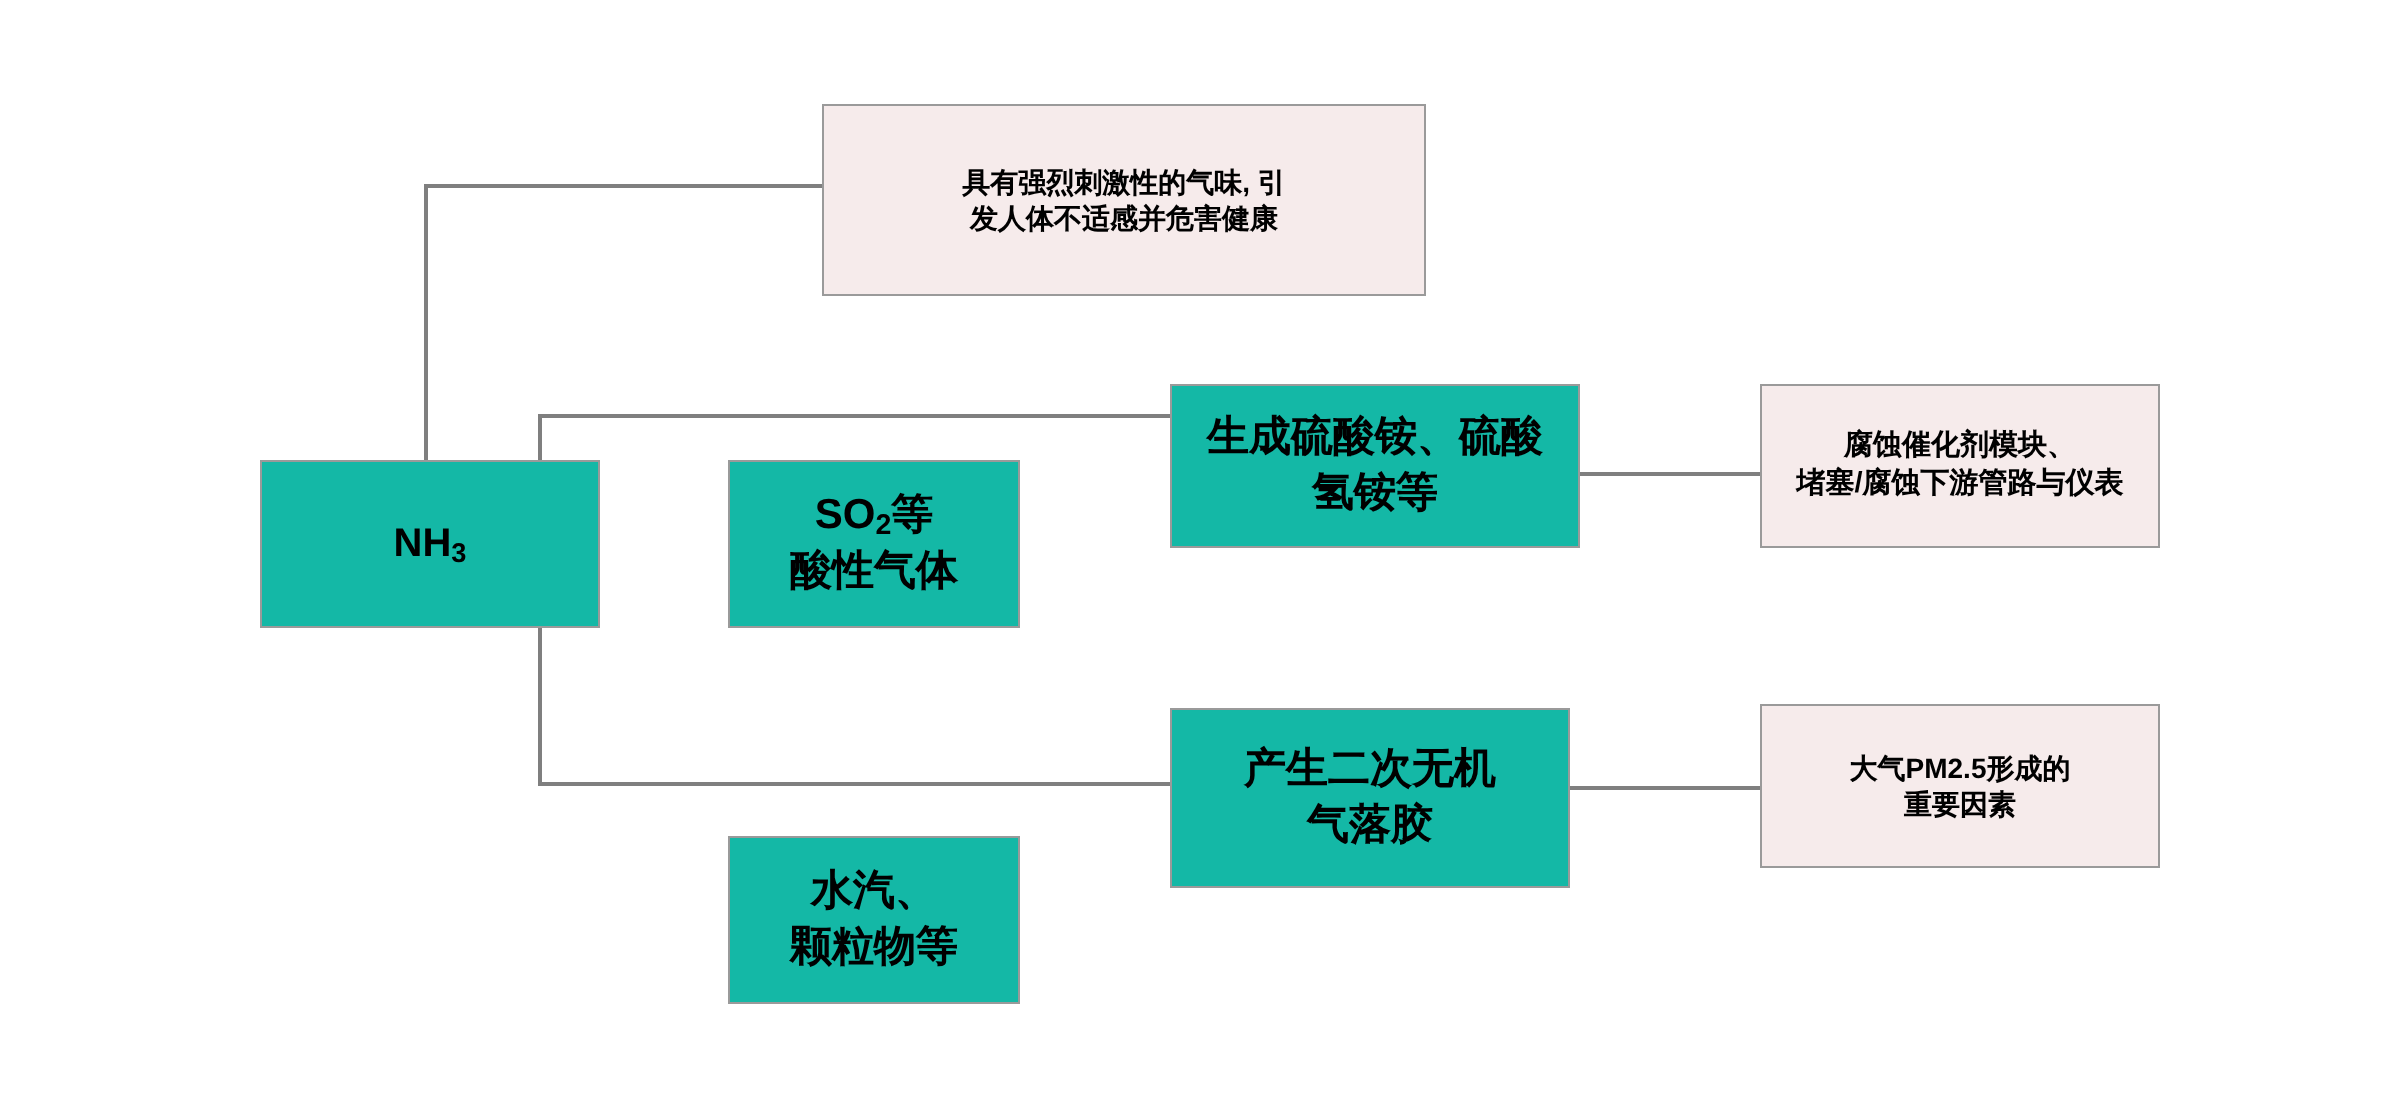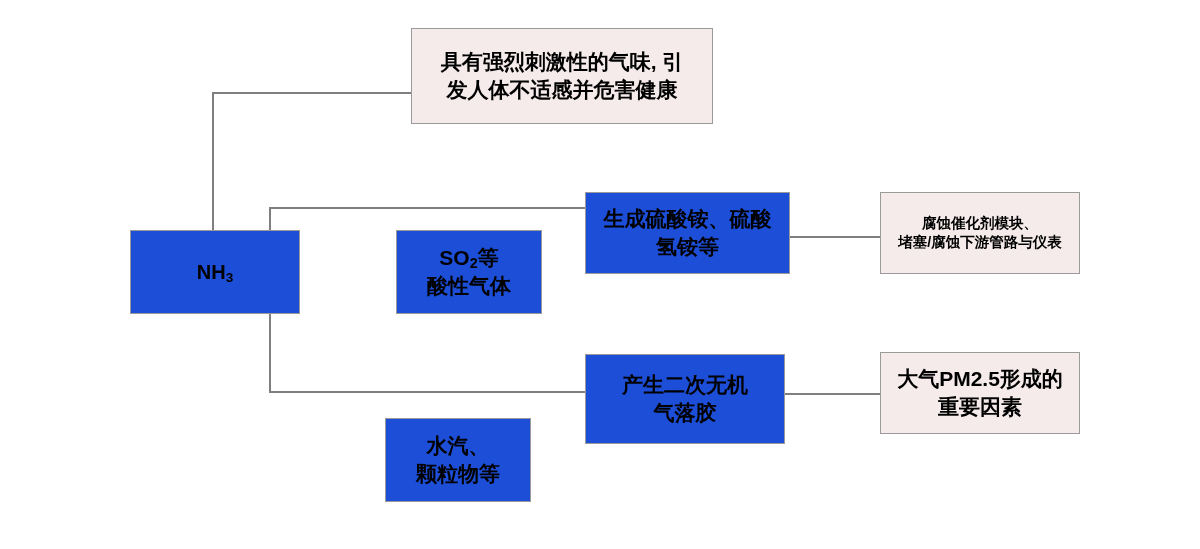--- a/index.html
+++ b/index.html
@@ -34,37 +34,37 @@
     z-index: 5;
   }
   .node .txt {
     display: block;
     width: 100%;
     padding: 0 6px;
     box-sizing: border-box;
     white-space: pre-line;
   }
   .fill-gray {
-    background: #1d4ed8;
+    background: #14b8a6;
     border: 1.6px solid #9a9a9a;
   }
   .fill-pink {
     background: #f6ebeb;
     border: 1.6px solid #9a9a9a;
   }
 
   
   #node-nh3        { left:130px; top:230px; width:170px; height:84px;  font-size:20px; }
-  #node-so2        { left:364px; top:230px; width:146px; height:84px;  font-size:21px;margin-left:32px; }
-  #node-water      { left:364px; top:418px; width:146px; height:84px;  font-size:21px;margin-left:21px; }
-  #node-odor       { left:411px; top:28px;  width:302px; height:96px;  font-size:21px; }
+  #node-so2        { left:364px; top:230px; width:146px; height:84px;  font-size:21px; }
+  #node-water      { left:364px; top:418px; width:146px; height:84px;  font-size:21px; }
+  #node-odor       { left:411px; top:52px;  width:302px; height:96px;  font-size:14px; }
   #node-sulfate    { left:585px; top:192px; width:205px; height:82px;  font-size:21px; }
   #node-corrosion  { left:880px; top:192px; width:200px; height:82px;  font-size:14.5px;align-items:center; }
   #node-aerosol    { left:585px; top:354px; width:200px; height:90px;  font-size:21px; }
-  #node-pm25       { left:880px; top:352px; width:200px; height:82px;  font-size:21px; }
+  #node-pm25       { left:880px; top:352px; width:200px; height:82px;  font-size:14px; }
 
   
   .conn {
     position: absolute;
     background: #7f7f7f;
     z-index: 1;
   }
   .conn.h { height: 1.6px; }
   .conn.v { width: 1.6px; }
 

